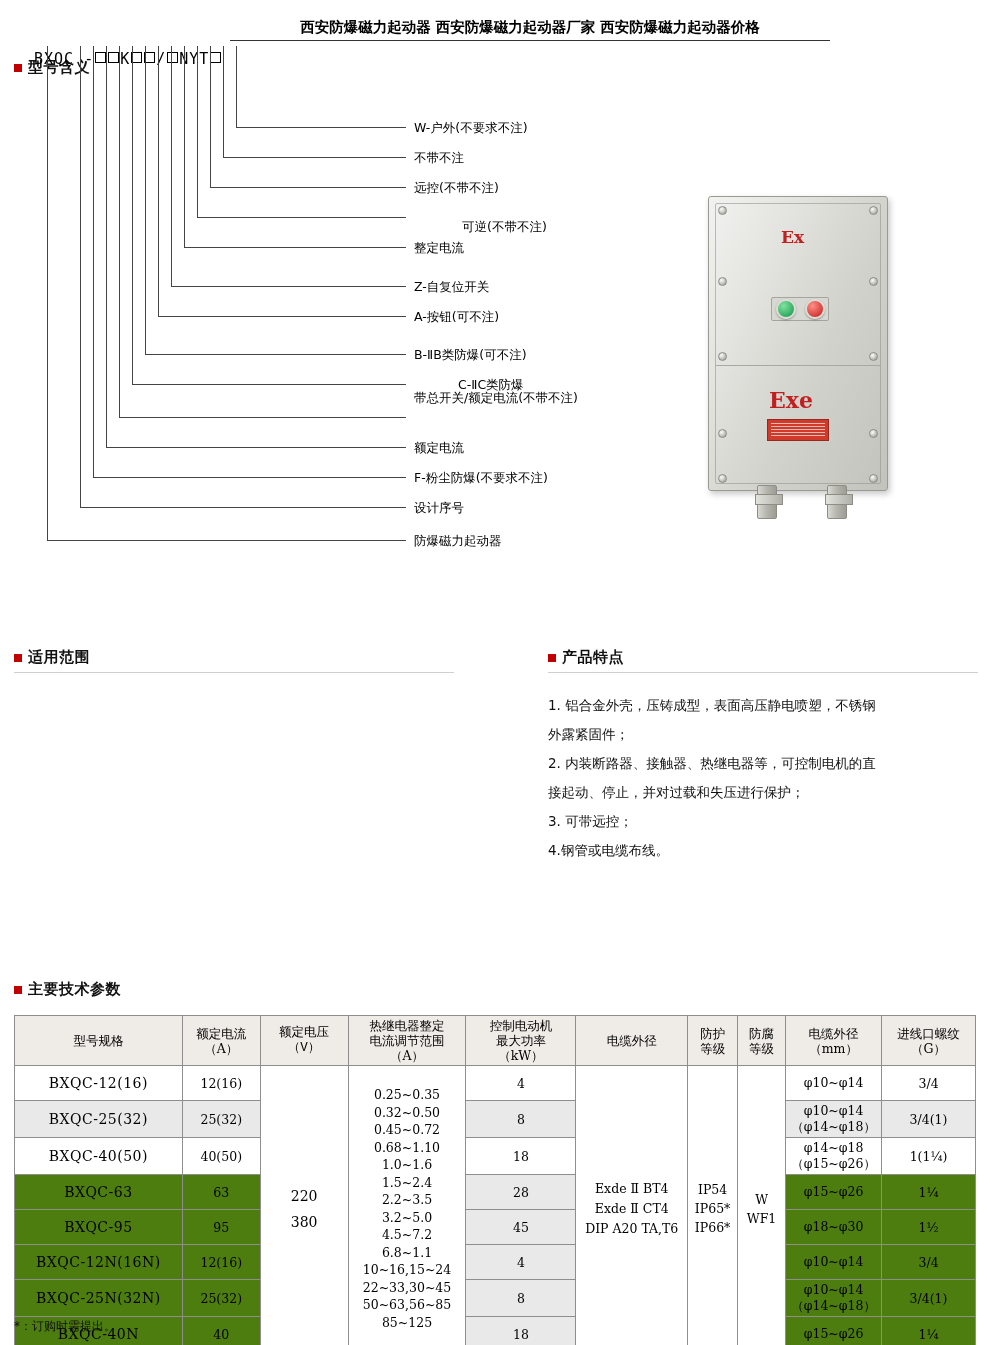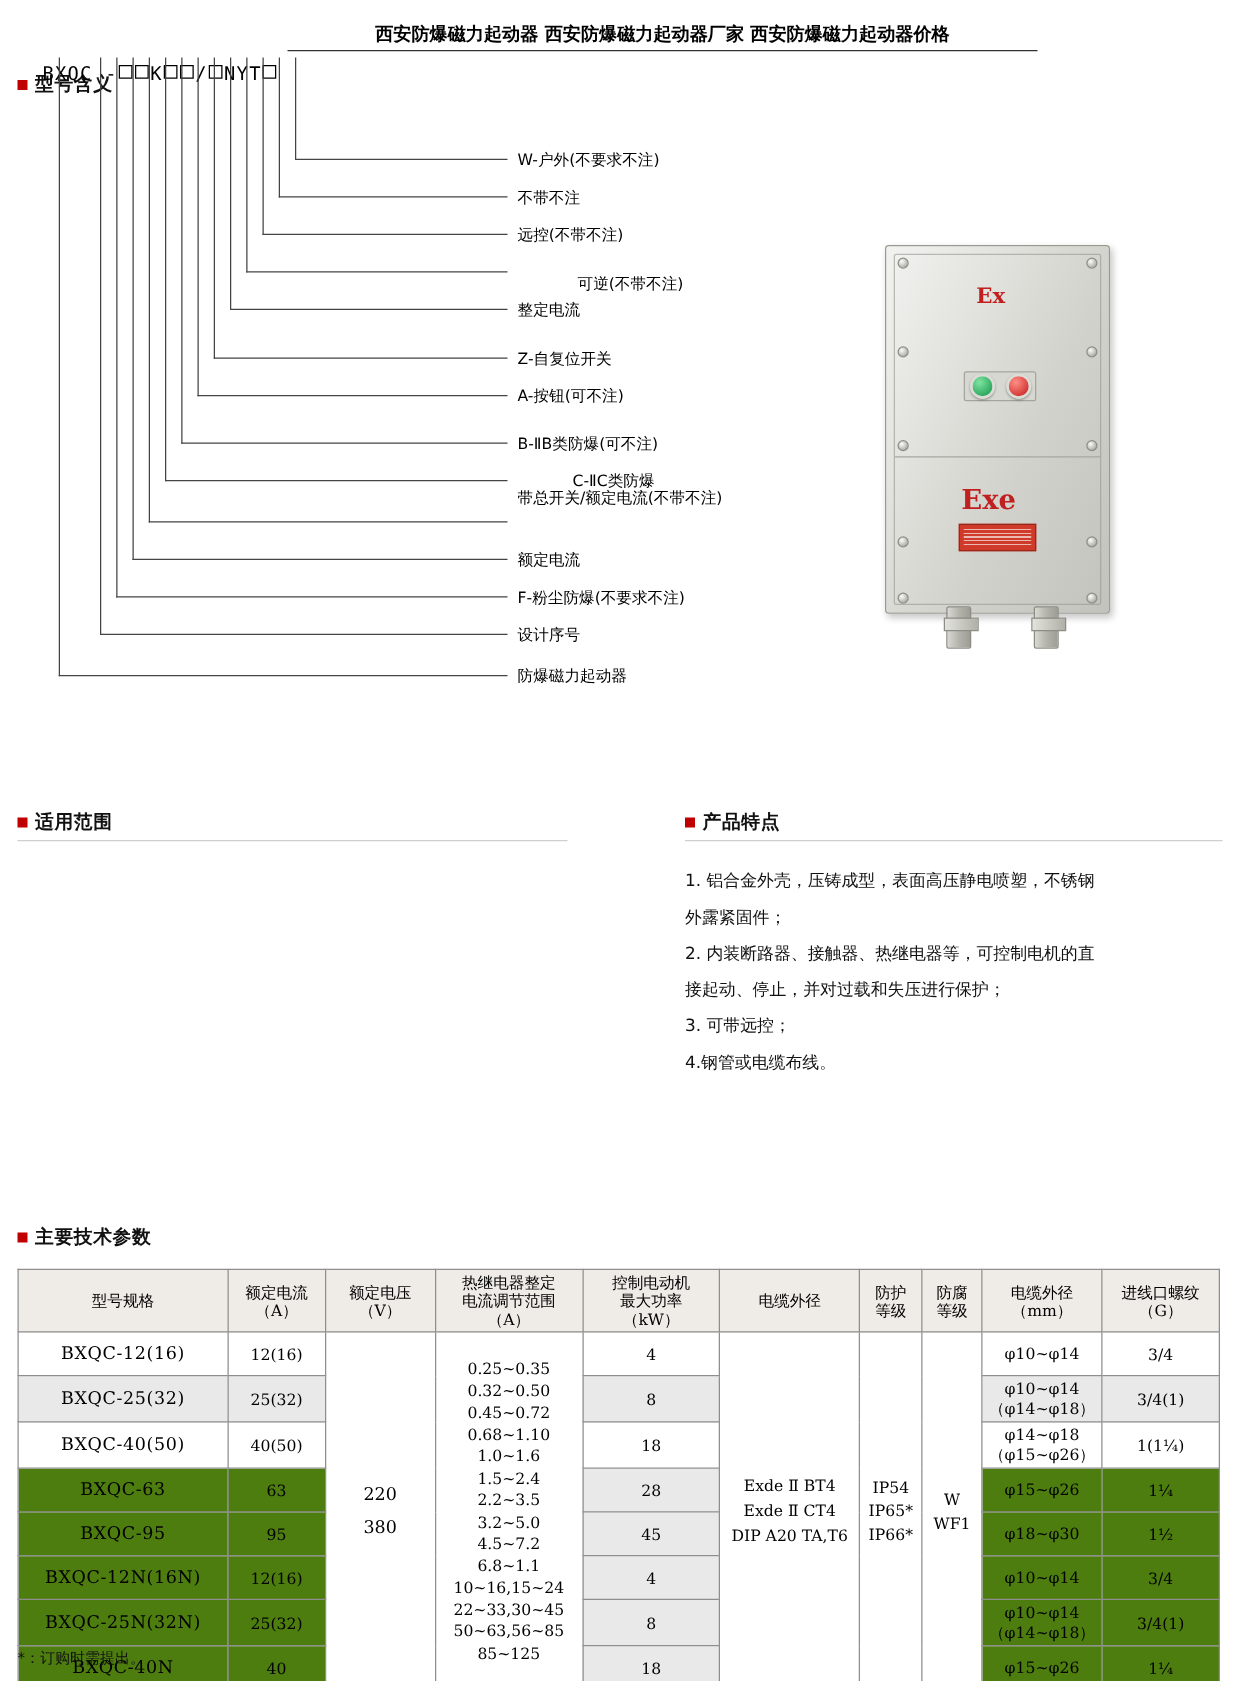--- a/index.html
+++ b/index.html
@@ -332,21 +332,21 @@
       <span class="bullet"></span>
       <span>主要技术参数</span>
     </div>
 
     <table class="params">
       <thead>
         <tr>
           <th style="width:168px; white-space:pre-line;">型号规格</th>
           <th style="width:78px;  white-space:pre-line;">额定电流
 （A）</th>
-          <th style="width:88px;  white-space:pre-line;">额定电压
+          <th style="width:88px;  white-space:pre-line;font-family:Liberation Mono, monospace;">额定电压
 （V）</th>
           <th style="width:118px; white-space:pre-line;">热继电器整定
 电流调节范围
 （A）</th>
           <th style="width:110px; white-space:pre-line;">控制电动机
 最大功率
 （kW）</th>
           <th style="width:112px; white-space:pre-line;">电缆外径</th>
           <th style="width:50px;  white-space:pre-line;">防护
 等级</th>

